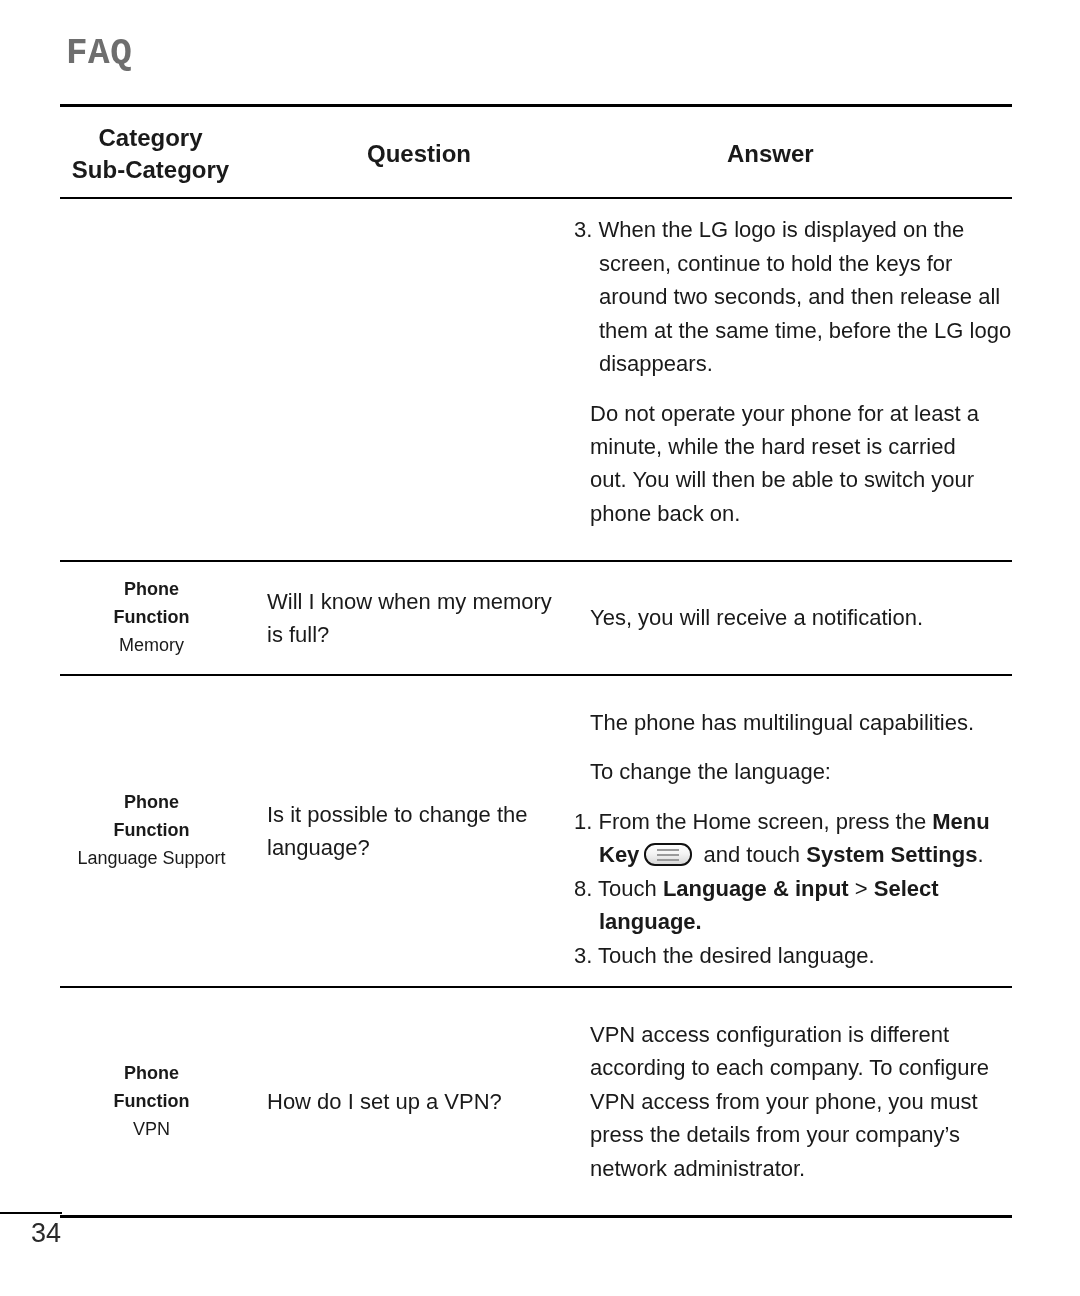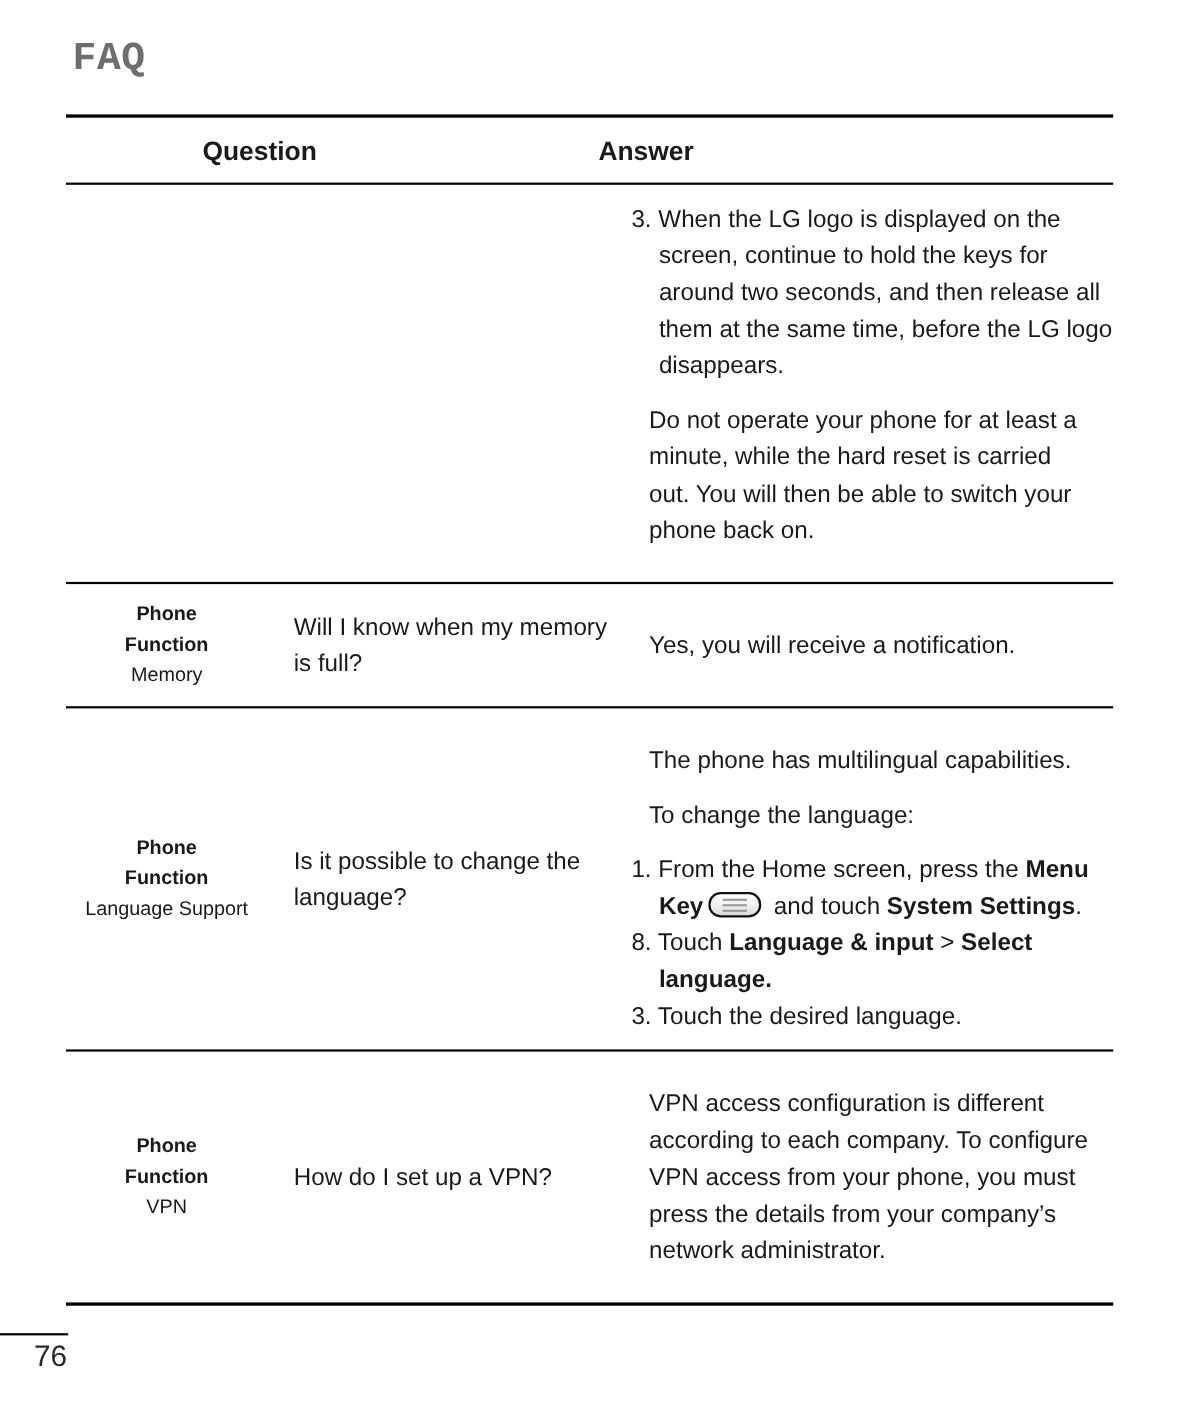--- a/index.html
+++ b/index.html
@@ -201,20 +201,24 @@
 
 <div class="page">
 
   <div class="page-title">FAQ</div>
 
   <div class="faq-table">
 
     <div class="rule-top"></div>
 
     <div class="row header-row">
+      <div class="col-cat">
+        <span>Category</span><br>
+        <span>Sub-Category</span>
+      </div>
       <div class="col-q">Question</div>
       <div class="col-a">Answer</div>
     </div>
 
     <div class="rule"></div>
 
     <div class="row body-row">
       <div class="col-cat">
         <span class="cat-stack"></span>
       </div>
@@ -273,16 +277,16 @@
         <p class="ans-p">VPN access configuration is different according to each company. To configure VPN access from your phone, you must press the details from your company’s network administrator.</p>
       </div>
     </div>
 
     <div class="rule-bottom"></div>
 
   </div>
 
   <div class="footer">
     <div class="footer-rule"></div>
-    <div class="page-number">76</div>
+    <div class="page-number">34</div>
   </div>
 
 </div>
 
 </body></html>

